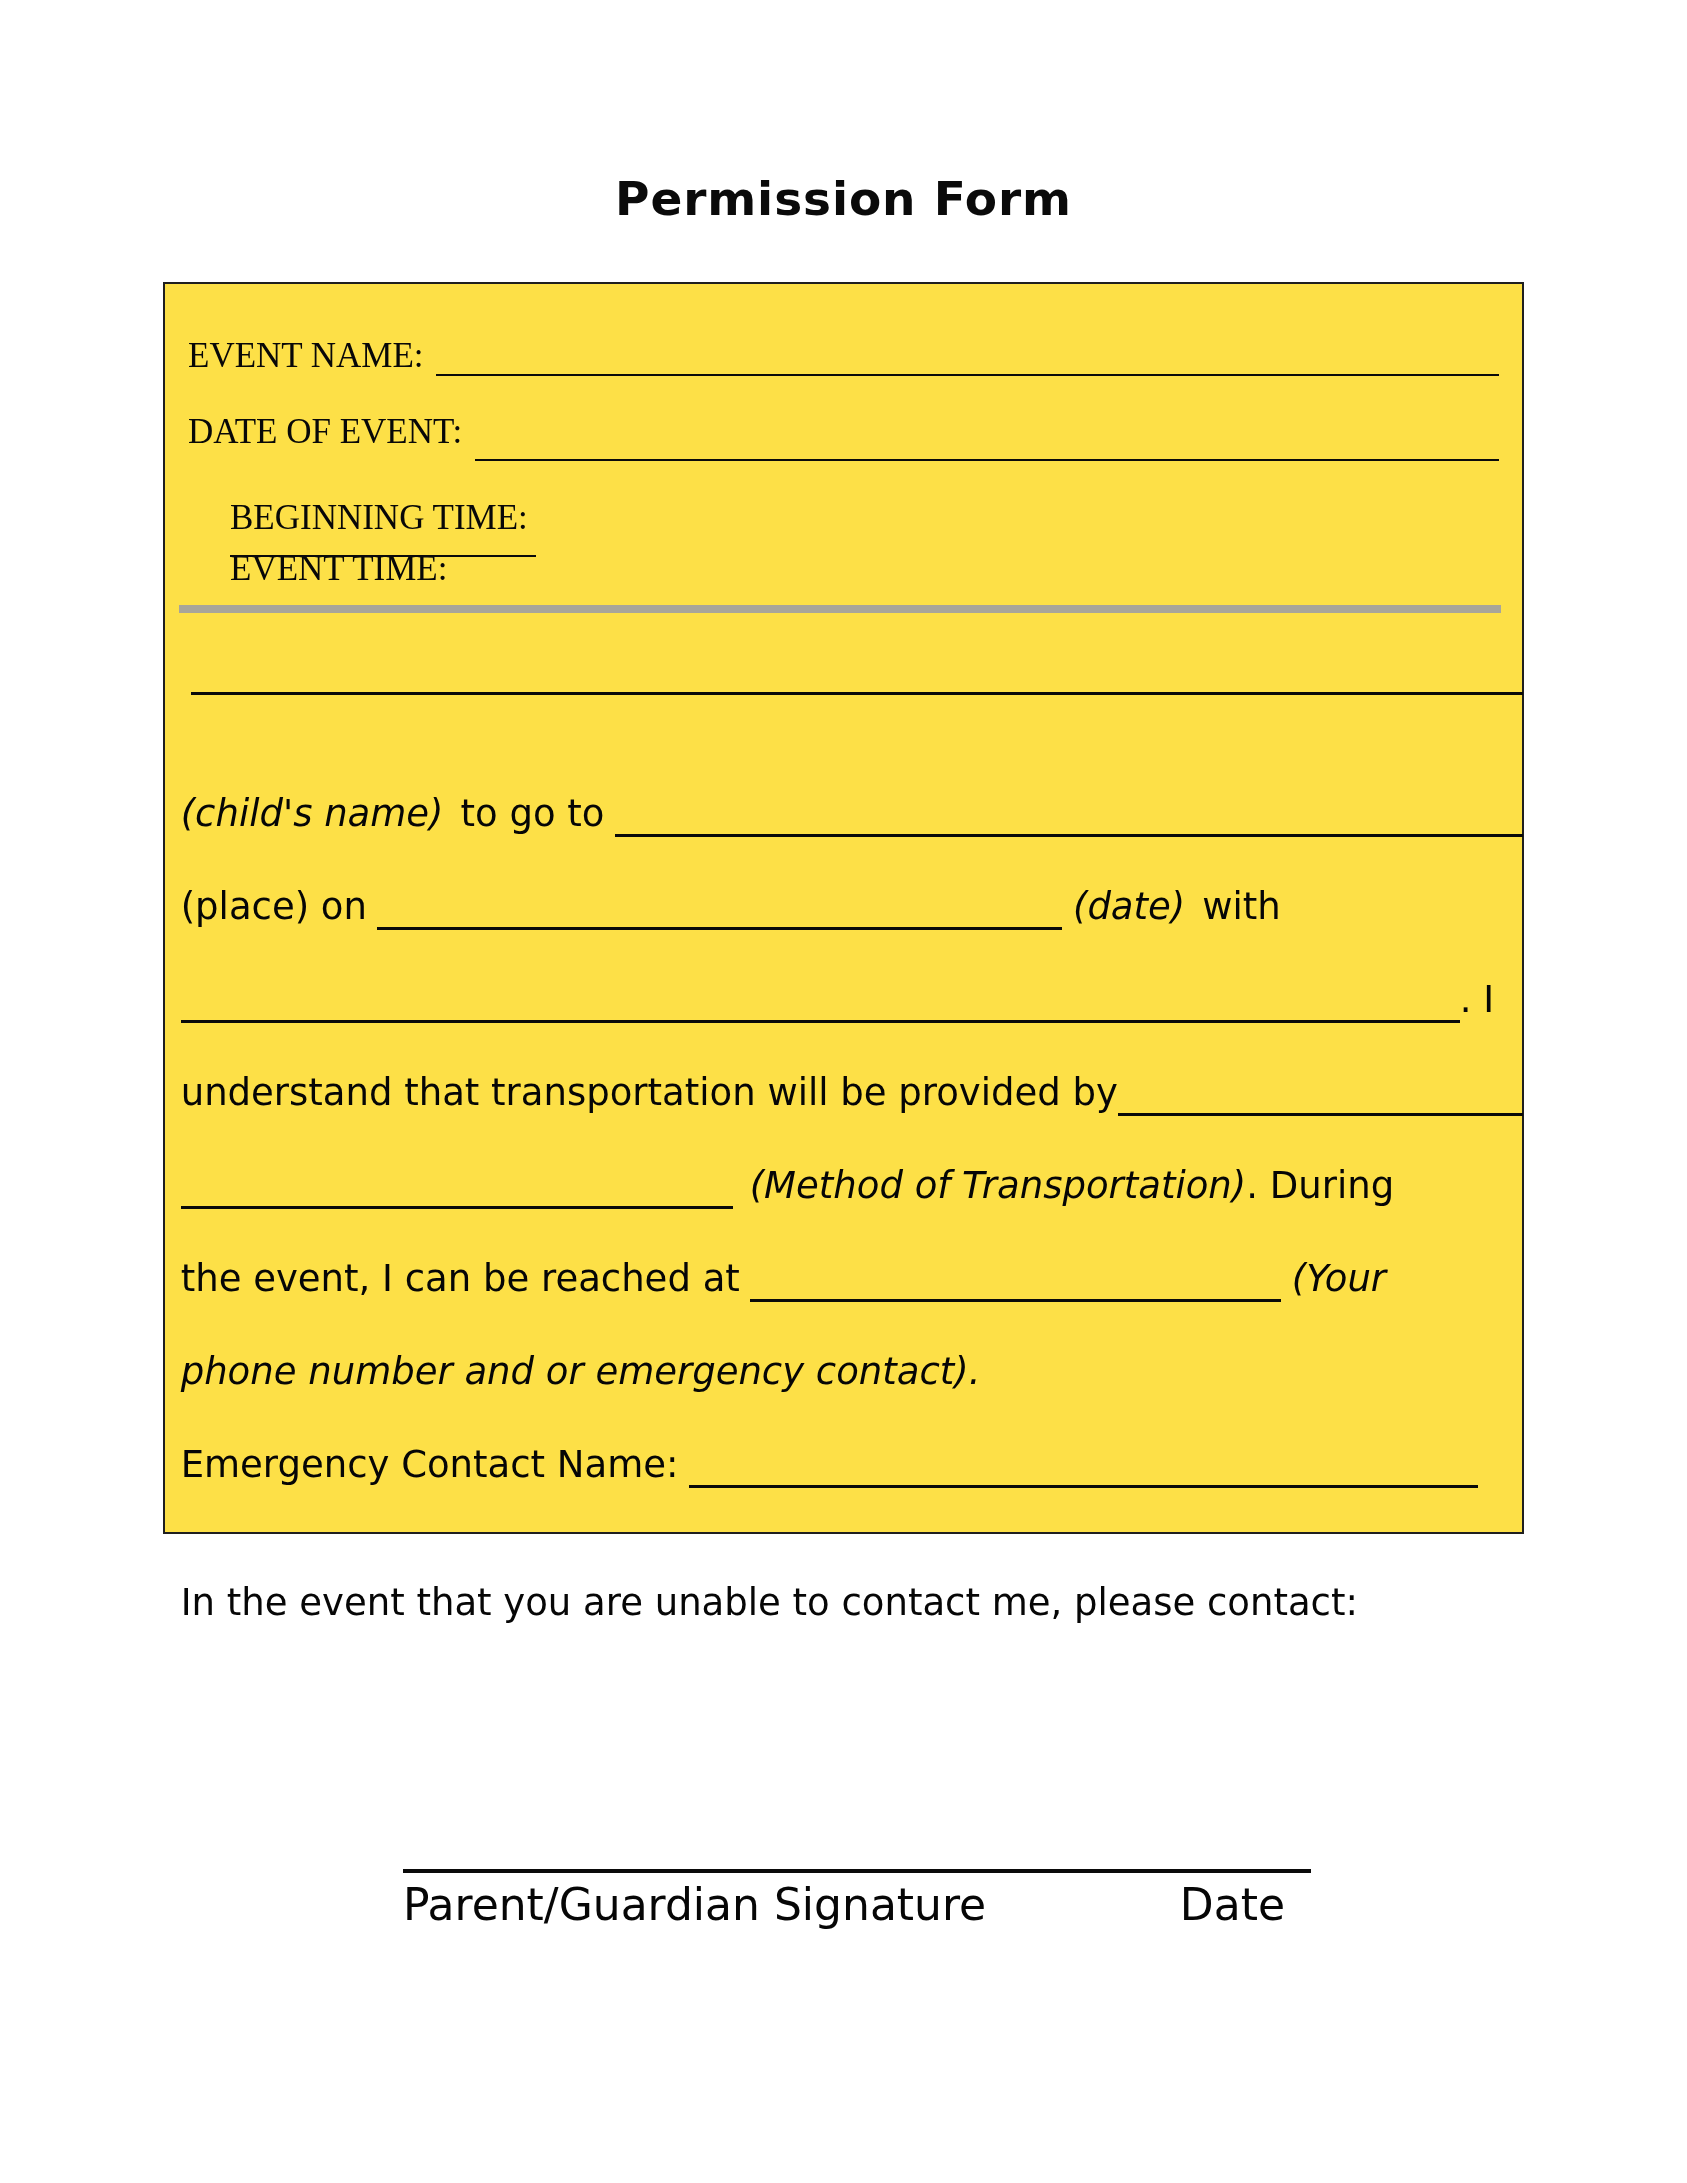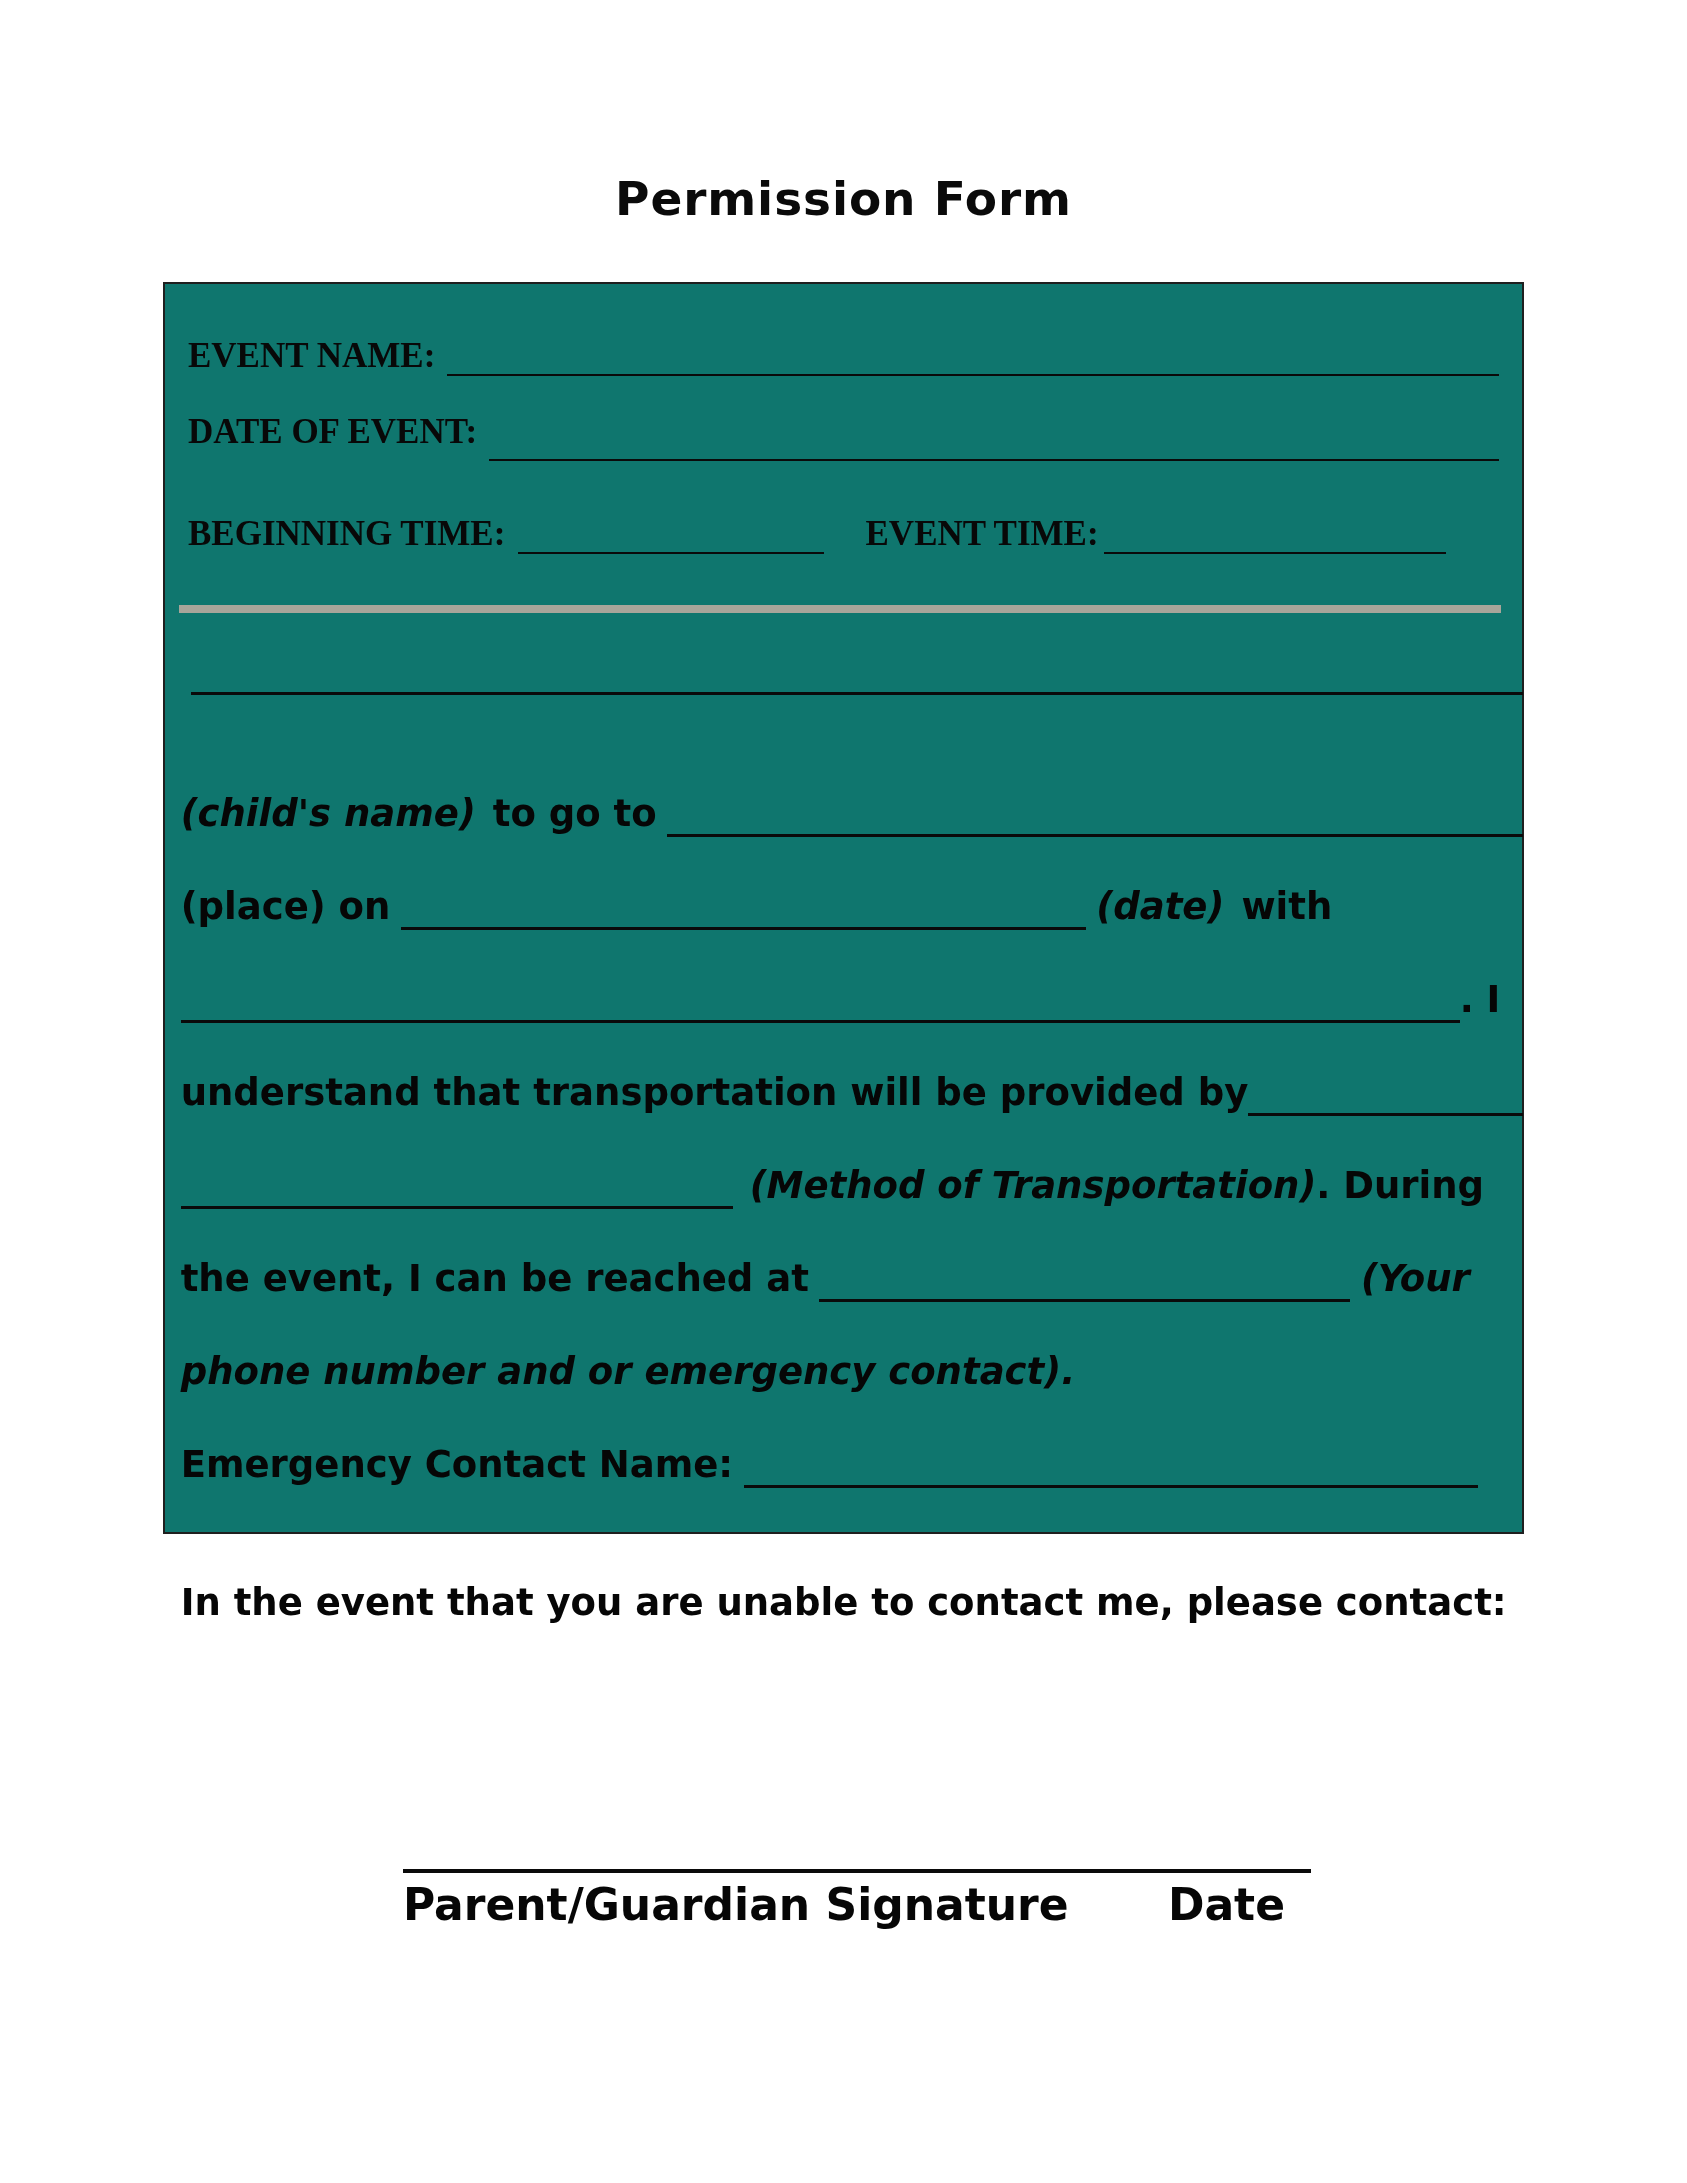--- a/index.html
+++ b/index.html
@@ -25,39 +25,38 @@
     letter-spacing: 0.9px;
     color: #0a0a0a;
   }
   .form-box {
     position: absolute;
     left: 163px;
     top: 282px;
     width: 1361px;
     height: 1252px;
     border: 2.6px solid #1f1f1f;
-    background: #0f766e;
-    font-weight: bold;
+    background: #fde047;
   }
   
   .field-row {
     position: absolute;
     left: 0;
     width: 100%;
     padding: 0 23px 0 23px;
     display: flex;
     align-items: baseline;
     font-family: "Liberation Serif", "DejaVu Serif", serif;
     font-size: 35px;
     white-space: nowrap;
     color: #080808;
   }
   .row-event { top: 52px; }
   .row-date  { top: 128px; align-items: flex-end; }
-  .row-times { top: 230px; }
+  .row-times { top: 214px; flex-direction: column; }
   .f-label { white-space: pre; }
   .blank {
     display: inline-block;
     height: 10.5px;
     border-bottom: 2.6px solid #0a0a0a;
     position: relative;
     top: 8.7px;
   }
   .blank.grow { flex: 1 1 auto; }
   .field-row .blank { margin-left: 12.2px; }

